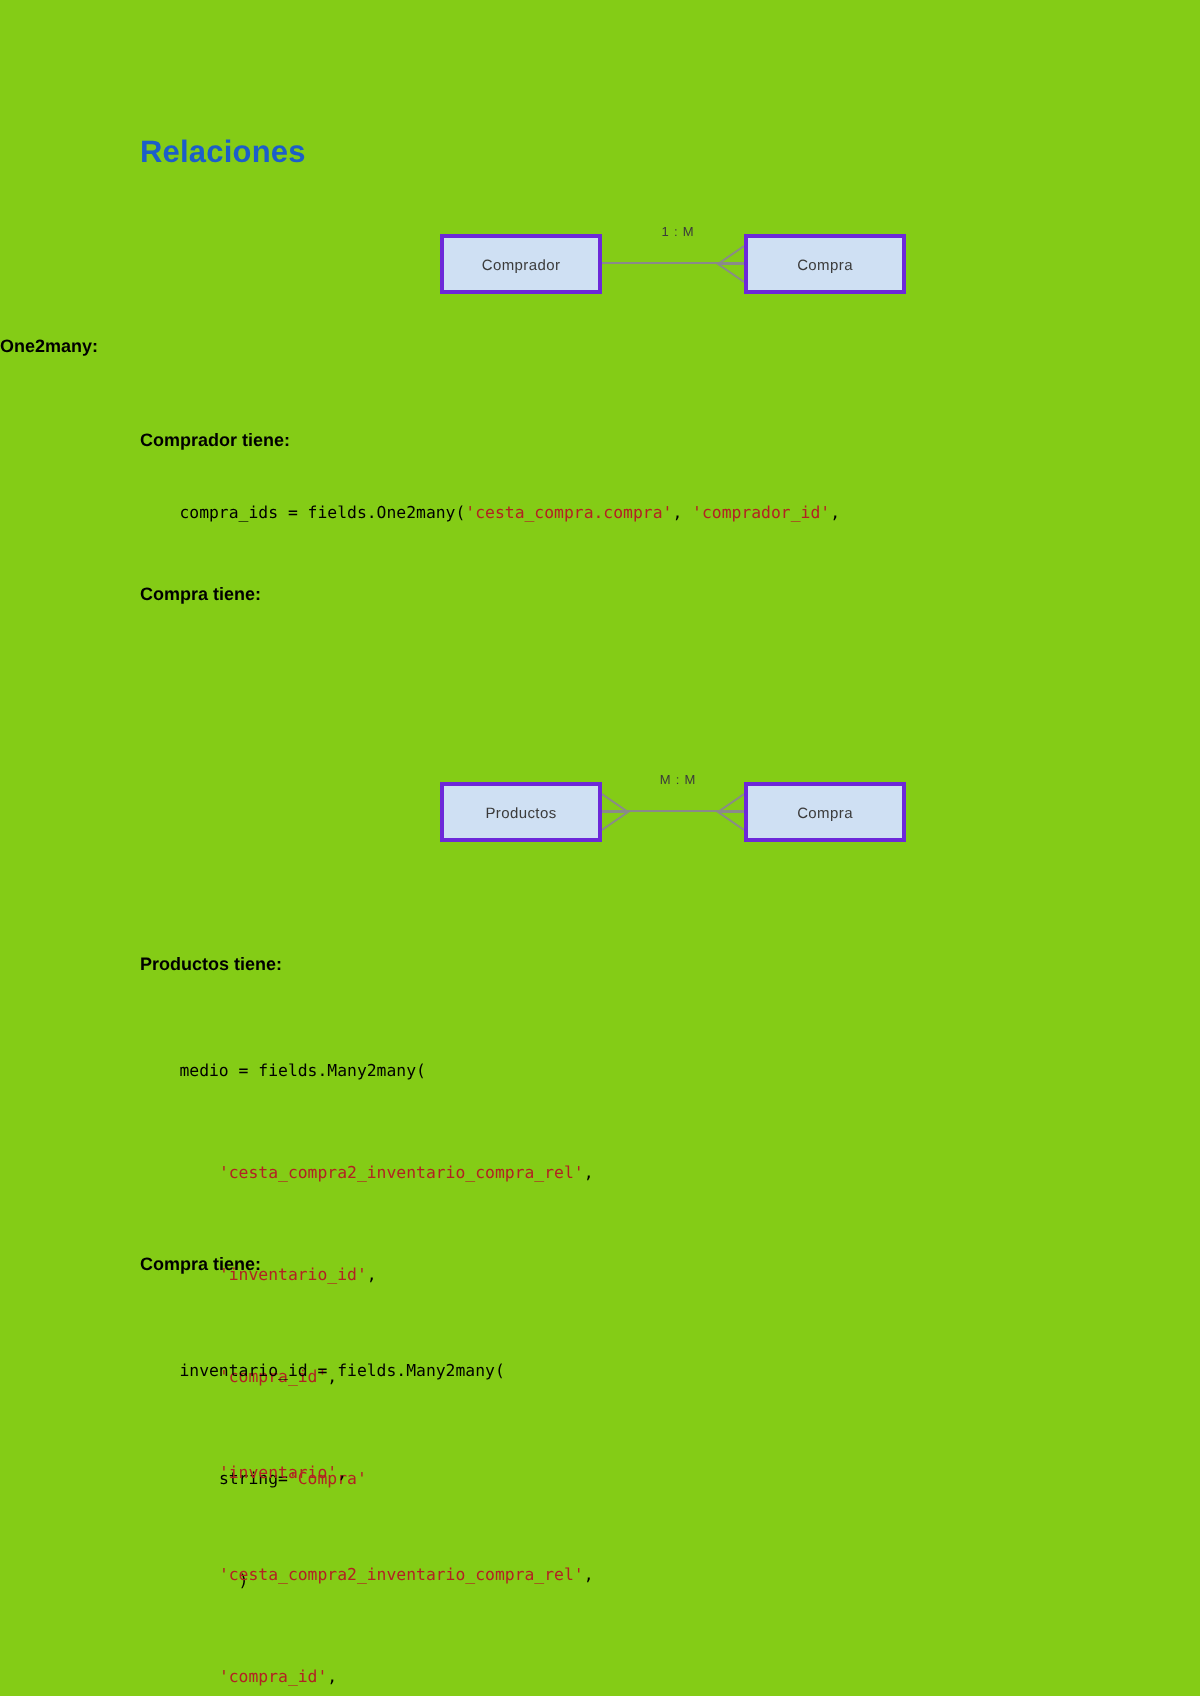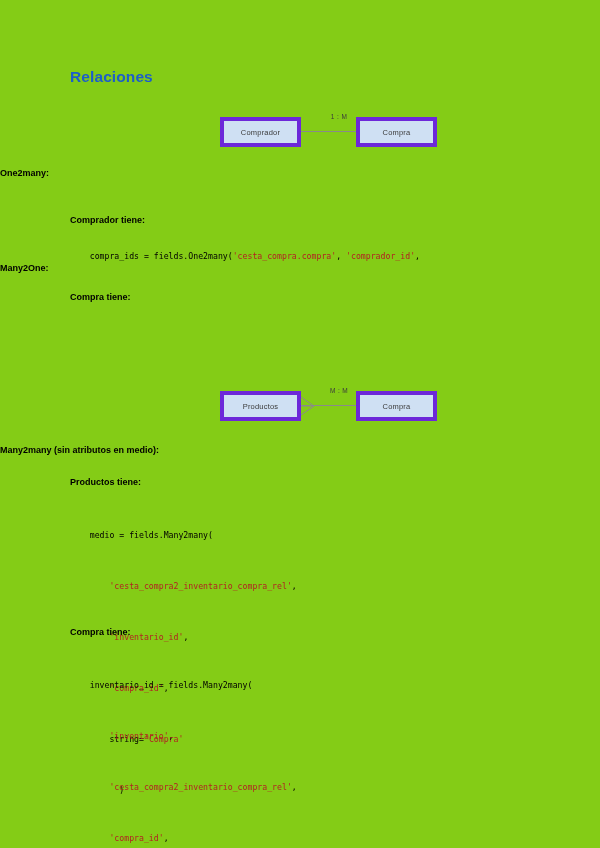--- a/index.html
+++ b/index.html
@@ -40,32 +40,32 @@
     position: absolute;
     left: 0;
     width: 600px;
     height: 40px;
   }
   .er-box {
     position: absolute;
     top: 0;
     height: 30px;
     background: #cfe0f3;
-    border: 4px solid #6d28d9;
+    border: 2px solid #6d28d9;
     box-sizing: border-box;
     display: flex;
     align-items: center;
     justify-content: center;
     font-size: 7.5px;
     color: #3b3b3b;
     font-family: "Liberation Sans", sans-serif;
     letter-spacing: 0.2px;
   }
   .er-box.left  { left: 220px; width: 81px; }
-  .er-box.right { left: 356px; width: 81px; }
+  .er-box.right { left: 372px; width: 81px; }
 
   .er-line {
     position: absolute;
     top: 14px;
     left: 301px;
     width: 71px;
     height: 1px;
     background: #8a8a8a;
   }
   .er-label {
@@ -146,21 +146,20 @@
   </div>
 
   <div class="caption" style="top:168px;">One2many:</div>
 
   <div class="lead" style="top:198px;margin-top:17px;">Comprador tiene:</div>
 
   <div class="code-block" style="top:214px;">
     <div class="code-line"><span>    compra_ids = fields.One2many(</span><span class="s">'cesta_compra.compra'</span><span>, </span><span class="s">'comprador_id'</span><span>,</span></div>
   </div>
 
-  <div class="caption" style="top:263px;">Many2One:</div>
 
   <div class="lead" style="top:292px;">Compra tiene:</div>
 
 
   <div class="diagram" style="top:391px;">
     <div class="er-box left">Productos</div>
     <div class="er-line"></div>
     <div class="er-label">M : M</div>
     <div class="crow at-left-box">
       <svg width="14" height="20" viewBox="0 0 14 20">
@@ -170,21 +169,20 @@
     </div>
     <div class="crow at-right-box">
       <svg width="14" height="20" viewBox="0 0 14 20">
         <path d="M14 1 L1 10 L14 19" fill="none" stroke="#8a8a8a" stroke-width="1"></path>
         <path d="M14 10 L1 10" stroke="#8a8a8a" stroke-width="1"></path>
       </svg>
     </div>
     <div class="er-box right">Compra</div>
   </div>
 
-  <div class="caption" style="top:445px;">Many2many (sin atributos en medio):</div>
 
   <div class="lead" style="top:477px;">Productos tiene:</div>
 
   <div class="code-block" style="top:493px;">
     <div class="code-line"><span>    medio = fields.Many2many(</span></div>
     <div class="code-line"><span>        </span><span class="s">'cesta_compra2_inventario_compra_rel'</span><span>,</span></div>
     <div class="code-line"><span>        </span><span class="s">'inventario_id'</span><span>,</span></div>
     <div class="code-line"><span>        </span><span class="s">'compra_id'</span><span>,</span></div>
     <div class="code-line"><span>        </span><span>string=</span><span class="s">'Compra'</span></div>
     <div class="code-line"><span>      </span><span>    )</span></div>

